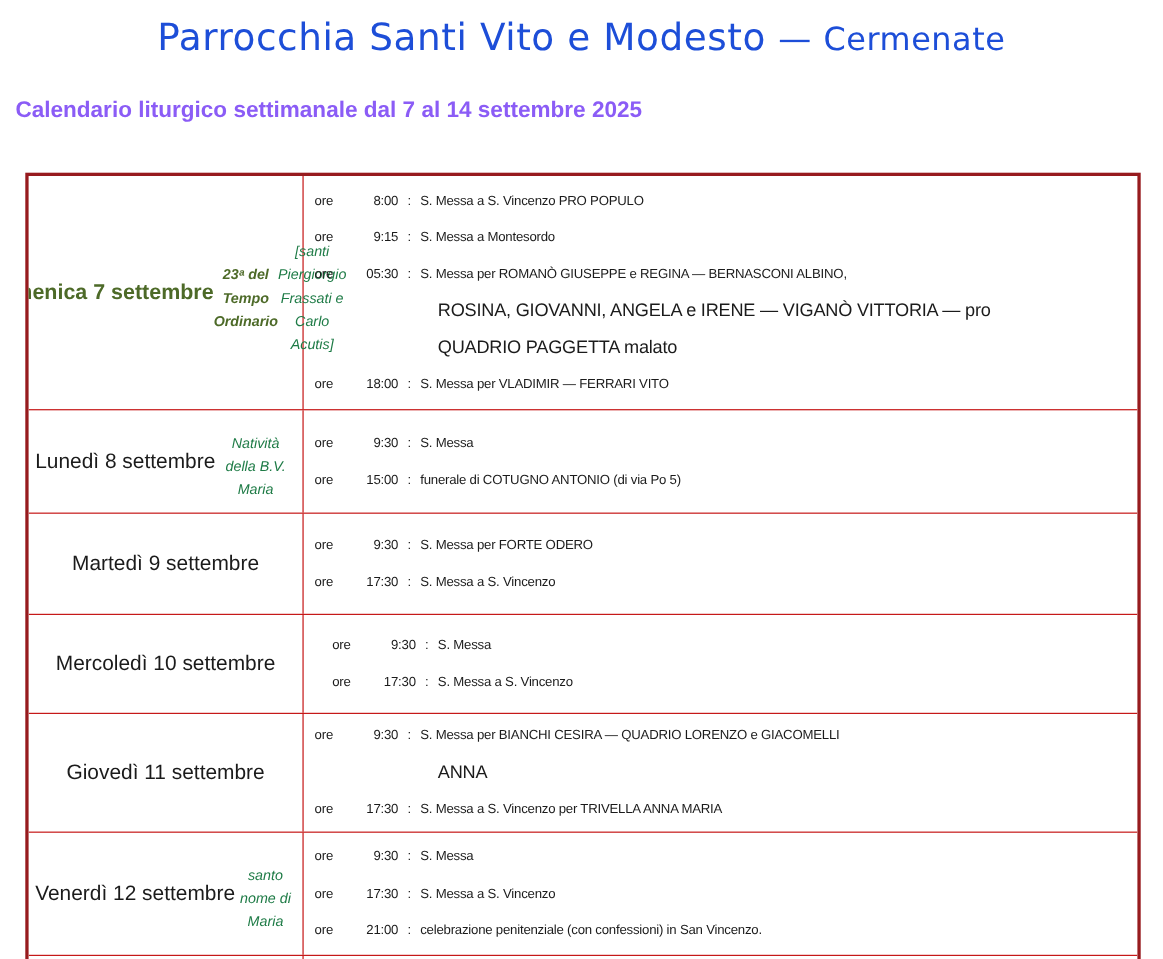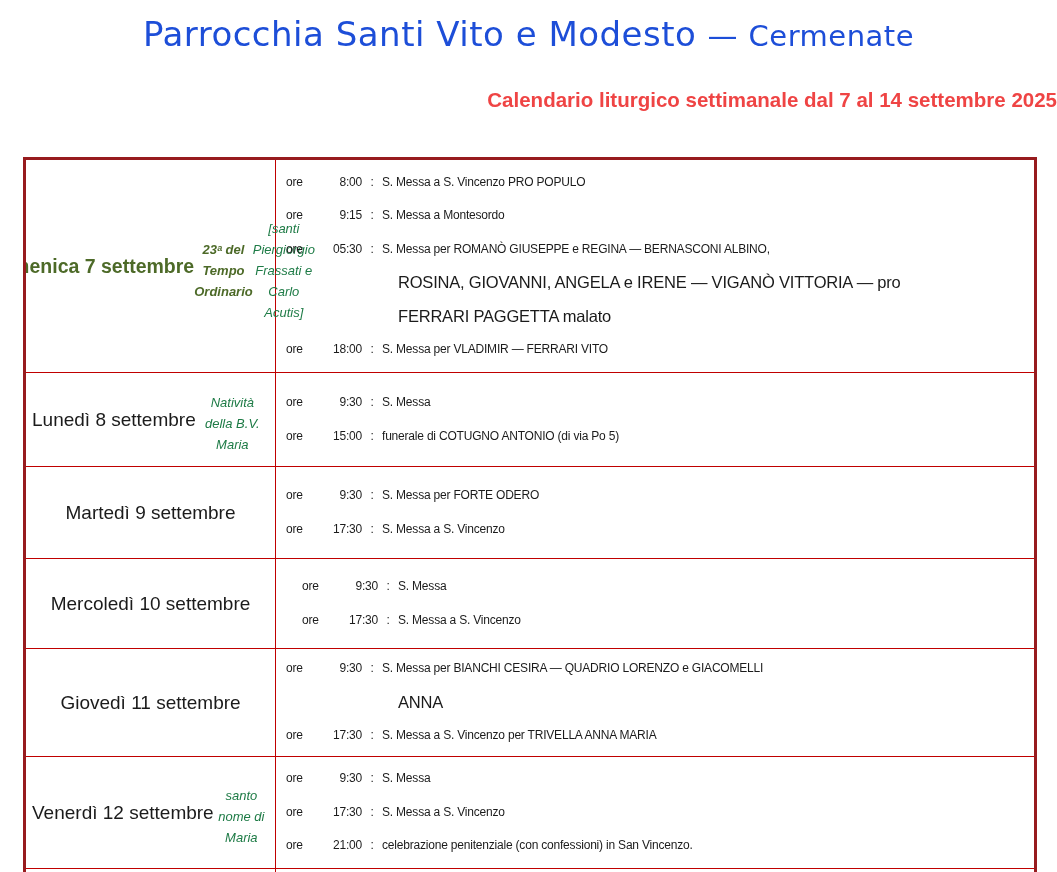--- a/index.html
+++ b/index.html
@@ -21,24 +21,25 @@
     font-family:"DejaVu Sans",sans-serif;
     color:#1d4ed8;
     white-space:nowrap;
   }
   .title .title-main{font-size:34px;letter-spacing:0.5px;}
   .title .title-dash{font-size:30px;padding:0 6px;}
   .title .title-place{font-size:29px;letter-spacing:0.5px;}
 
   .subtitle{
     margin-top:34px;
-    text-align:right;
+    text-align:left;
     font-size:20.5px;
     font-weight:bold;
-    color:#ef4444;
+    color:#8b5cf6;
+    padding-left:14px;
   }
 
   .cal-table{
     position:absolute;
     left:23px;
     top:143px;
     width:1014px;
     height:729px;
     border:3px solid var(--border-outer);
     display:flex;
@@ -131,21 +132,21 @@
             <span class="colon">:</span>
             <span class="desc">S. Messa a Montesordo</span>
           </div>
           <div class="event-line">
             <span class="ore">ore</span>
             <span class="time">05:30</span>
             <span class="colon">:</span>
             <span class="desc">S. Messa per ROMANÒ GIUSEPPE e REGINA — BERNASCONI ALBINO,</span>
           </div>
           <div class="event-cont">ROSINA, GIOVANNI, ANGELA e IRENE — VIGANÒ VITTORIA — pro</div>
-          <div class="event-cont">FERRARI PAGGETTA malato</div>
+          <div class="event-cont">QUADRIO PAGGETTA malato</div>
           <div class="event-line">
             <span class="ore">ore</span>
             <span class="time">18:00</span>
             <span class="colon">:</span>
             <span class="desc">S. Messa per VLADIMIR — FERRARI VITO</span>
           </div>
         </div>
       </div>
       <div class="cal-row" style="height: 94px;">
         <div class="day-cell">

